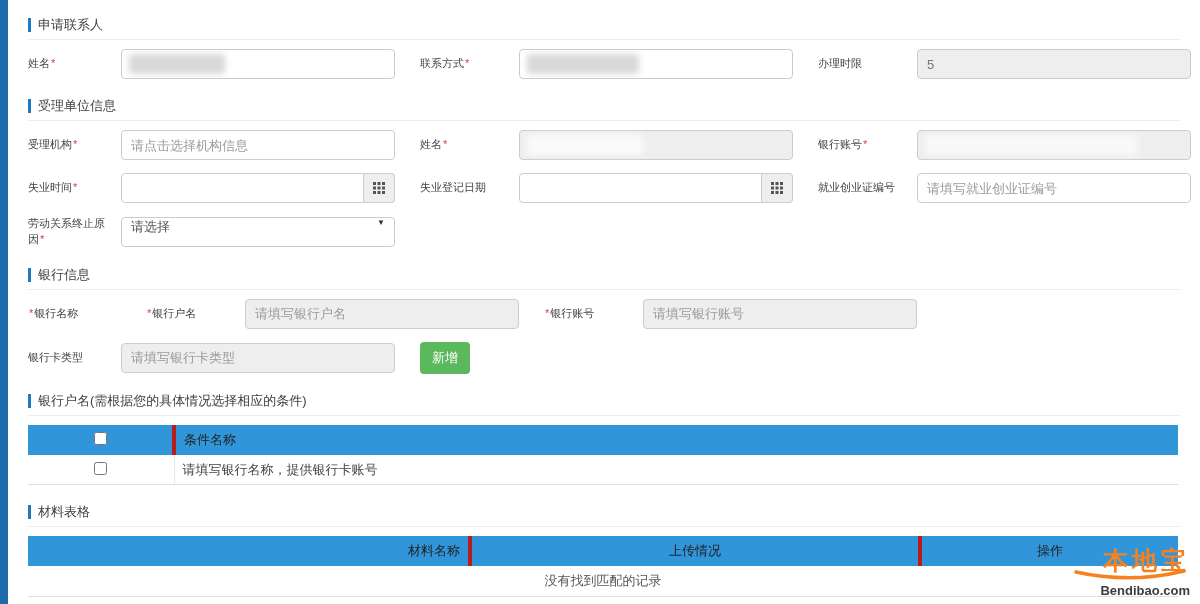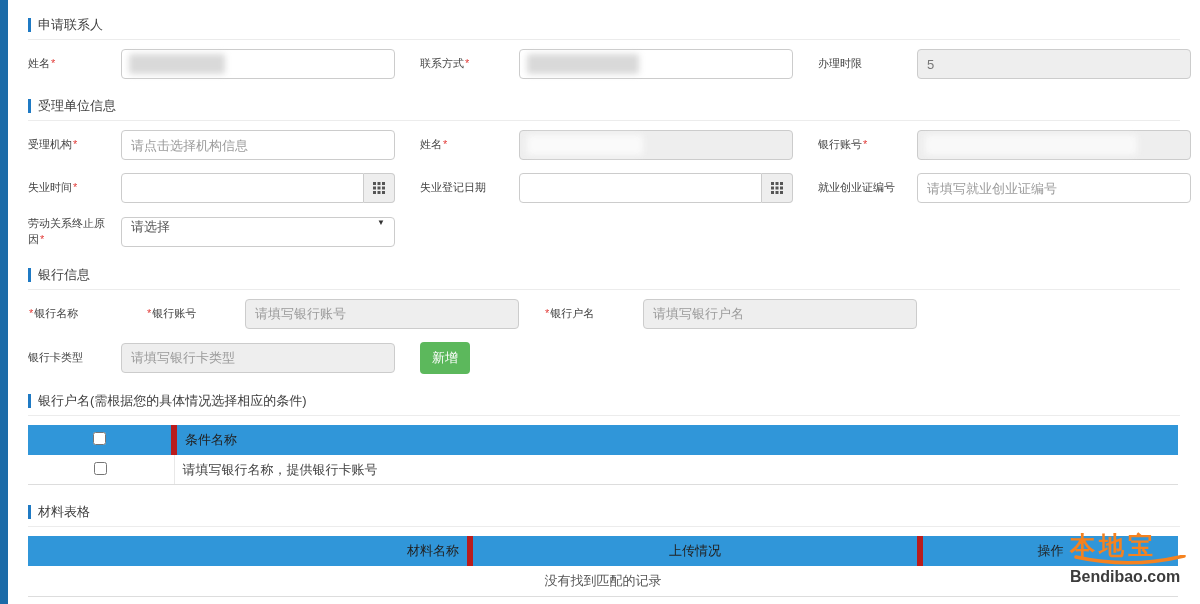--- a/index.html
+++ b/index.html
@@ -59,35 +59,35 @@
   .sel .arrow { font-size:8px; color:#333; }
 
   .btn { display:inline-block; border:none; border-radius:4px; color:#fff; font-size:13px;
          font-family:inherit; cursor:pointer; }
   .btn-add { background:#5cb85c; padding:7px 12px; margin-left:25px;font-family:Liberation Mono, monospace; }
 
   
   table { border-collapse:collapse; width:1150px; table-layout:fixed; }
   .thead-blue th { background:#3096d9; color:#222; font-weight:400; font-size:13px;
                    height:30px; padding:4px 8px; }
-  .thead-blue th + th { border-left:6px solid #b91c1c; }
+  .thead-blue th + th { border-left:4px solid #b91c1c; }
   td { font-size:13px; color:#444; height:30px; padding:4px 8px; border-bottom:1px solid #ddd; background:#fff; }
   .cond-table .col-chk { width:146px; text-align:center; }
   .cond-table td.col-chk { border-right:1px solid #e8e8e8; }
   .cond-table .col-name { text-align:left; }
   .mat-table th.c1 { width:442px; text-align:right; }
   .mat-table th.c2 { width:450px; text-align:center; }
   .mat-table th.c3 { width:258px; text-align:center; }
   .mat-table td.empty { text-align:center; color:#555; }
   input[type="checkbox"] { width:13px; height:13px; cursor:pointer; }
 
   
-  .logo { position:absolute; right:10px; bottom:18px; width:120px; text-align:left; }
+  .logo { position:absolute; right:10px; bottom:6px; width:120px; text-align:right; }
   .logo-cn { color:#f5821f; font-weight:bold; font-size:25px; letter-spacing:4px; line-height:1.1; }
-  .logo-en { color:#3c3c3c; font-weight:bold; font-size:16px; margin-top:1px; }
+  .logo-en { color:#3c3c3c; font-weight:bold; font-size:13px; margin-top:1px; }
   .swoosh { display:block; margin:-4px auto 0; }
 </style>
 </head>
 <body>
 
 <div class="edge-strip"></div>
 
 <div class="content">
 
   <div class="sec">
@@ -210,29 +210,29 @@
   <div class="sec">
     <span class="bar"></span>
     <span class="sec-title">银行信息</span>
   </div>
 
   <div class="frow">
     <div class="fg">
       <label class="flabel w84"><span class="req">*</span><span>银行名称</span></label>
     </div>
     <div class="fg">
+      <label class="flabel w90"><span class="req">*</span><span>银行户名</span></label>
+      <div class="ctrl">
+        <input type="text" class="dis" readonly="" placeholder="请填写银行户名" style="">
+      </div>
+    </div>
+    <div class="fg">
       <label class="flabel w90"><span class="req">*</span><span>银行账号</span></label>
       <div class="ctrl">
         <input type="text" class="dis" readonly="" placeholder="请填写银行账号" style="">
-      </div>
-    </div>
-    <div class="fg">
-      <label class="flabel w90"><span class="req">*</span><span>银行户名</span></label>
-      <div class="ctrl">
-        <input type="text" class="dis" readonly="" placeholder="请填写银行户名" style="">
       </div>
     </div>
   </div>
 
   <div class="frow">
     <div class="fg">
       <label class="flabel w84"><span>银行卡类型</span></label>
       <div class="ctrl">
         <input type="text" class="dis" readonly="" placeholder="请填写银行卡类型" style="">
       </div>

